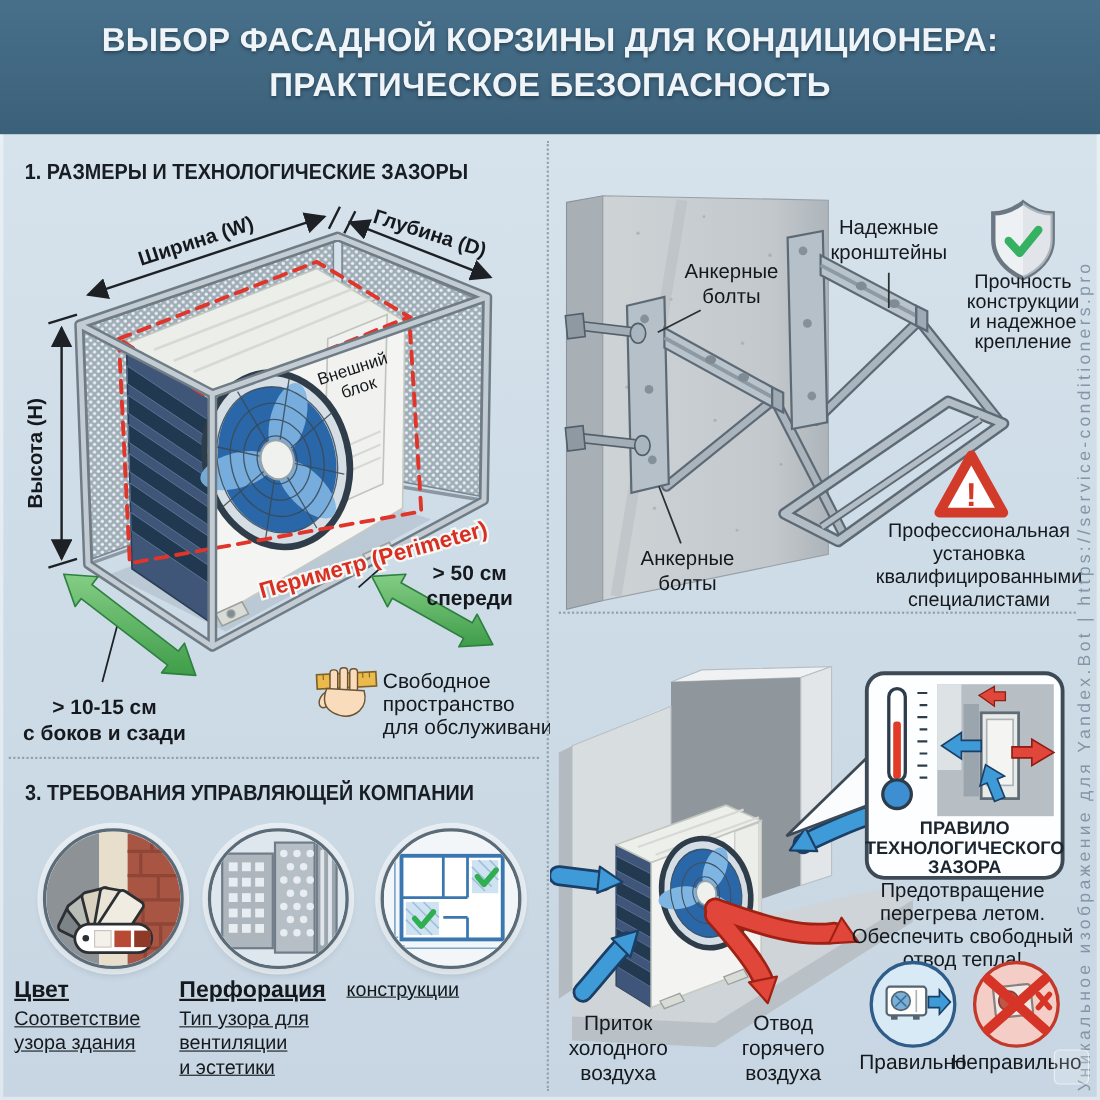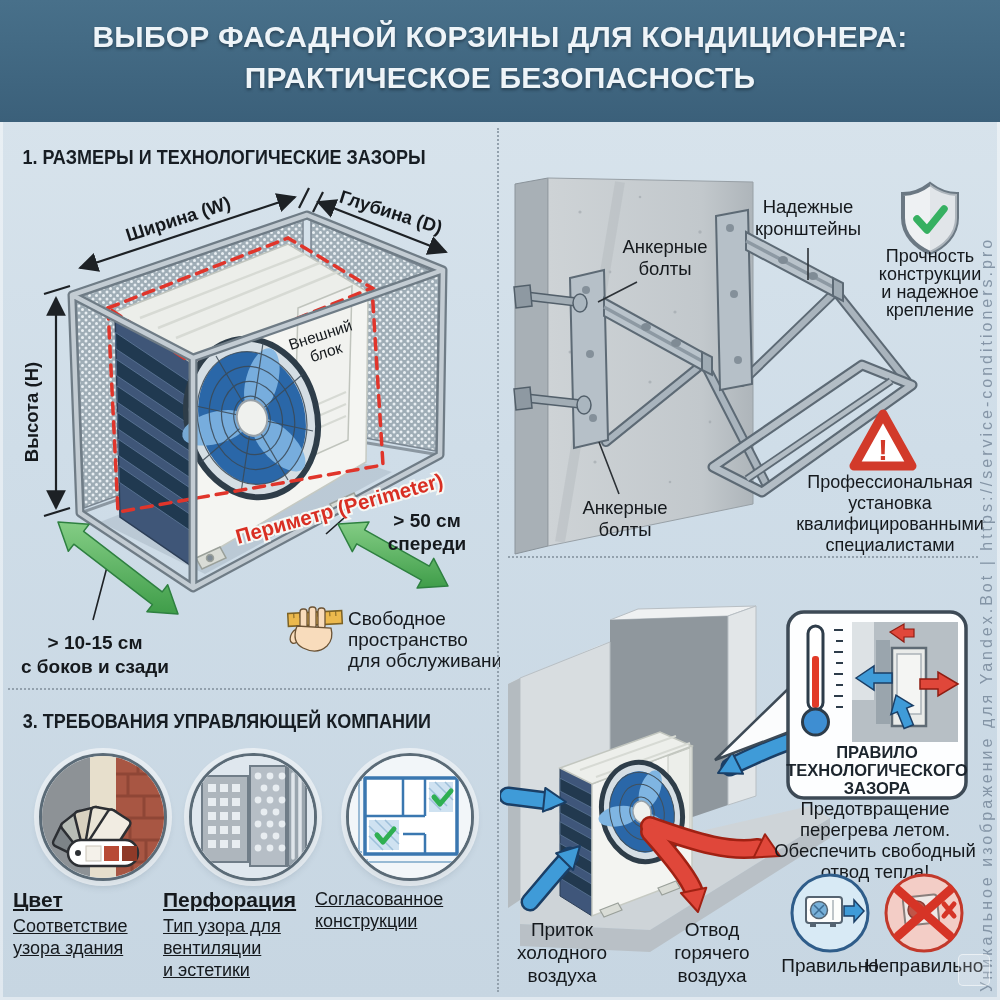--- a/index.html
+++ b/index.html
@@ -386,21 +386,20 @@
     <div class="cd">Соответствие</div>
     <div class="cd">узора здания</div>
   </div>
   <div class="cap" style="left:163px;top:888px;width:180px;">
     <div class="ct">Перфорация</div>
     <div class="cd">Тип узора для</div>
     <div class="cd">вентиляции</div>
     <div class="cd">и эстетики</div>
   </div>
   <div class="cap" style="left:315px;top:888px;width:190px;">
-    <div class="cd">Согласованное</div>
     <div class="cd">конструкции</div>
   </div>
 
   <svg style="position:absolute;left:500px;top:600px;" width="500" height="400" viewBox="0 0 500 400">
 
     <g>
       <polygon points="110,20 228,16 256,6 138,9" fill="#eff1f2" stroke="#b8bfc4" stroke-width="1"></polygon>
       <polygon points="110,20 228,16 228,205 110,245" fill="#8f979d"></polygon>
       <polygon points="228,16 256,6 256,196 228,205" fill="#e2e6e8" stroke="#b8bfc4" stroke-width="1"></polygon>
       <polygon points="8,84 20,78 110,42 98,46" fill="#eef0f1"></polygon>

